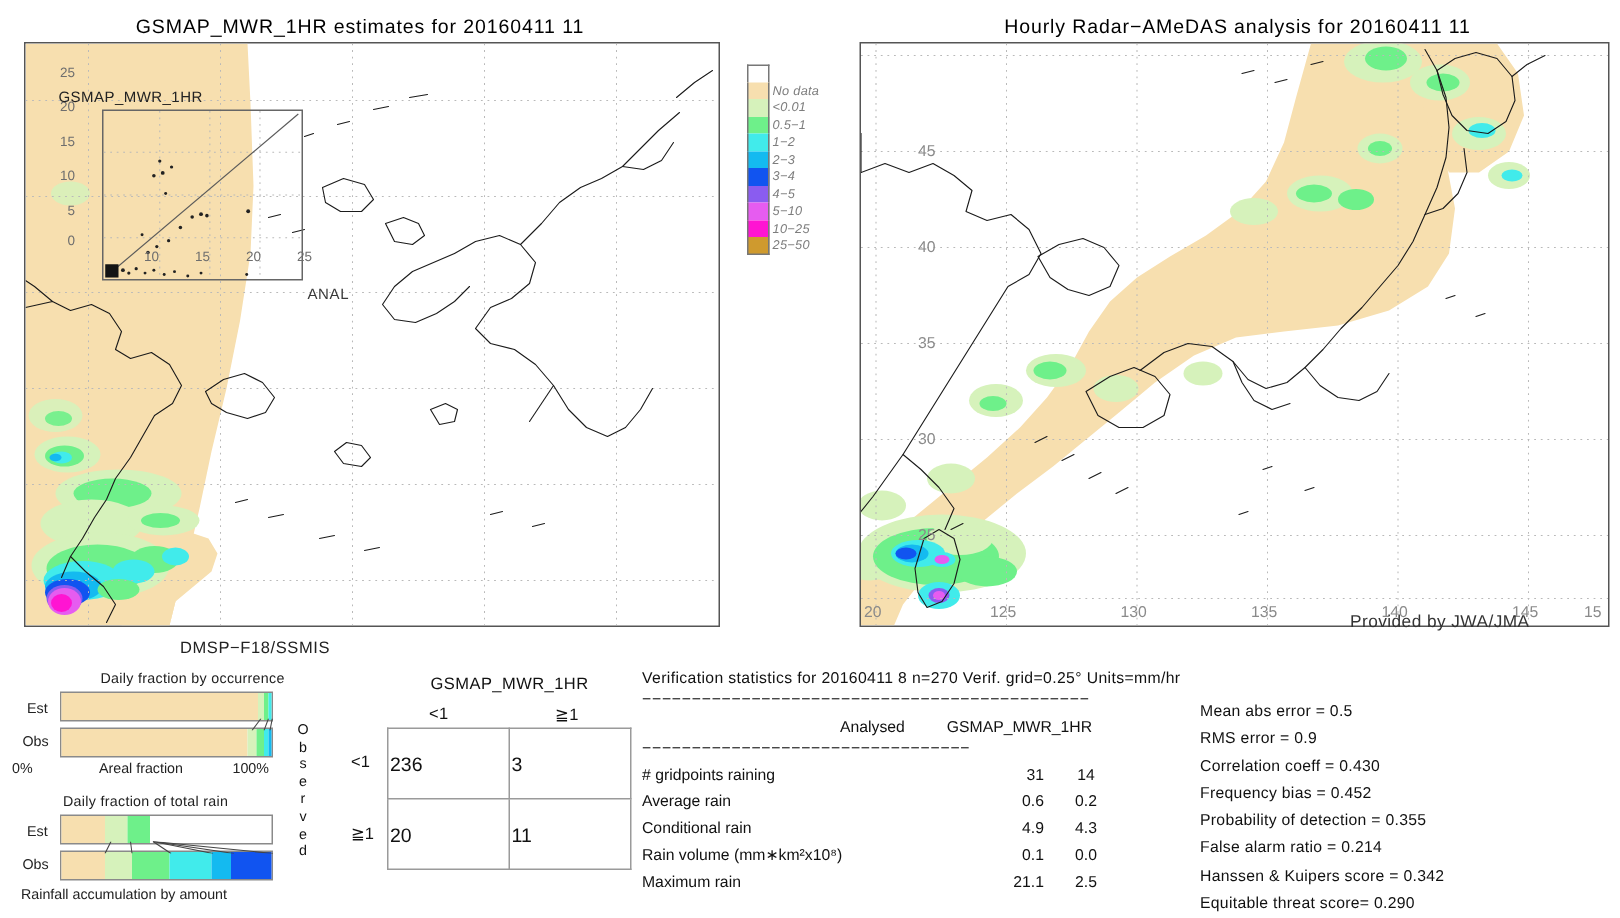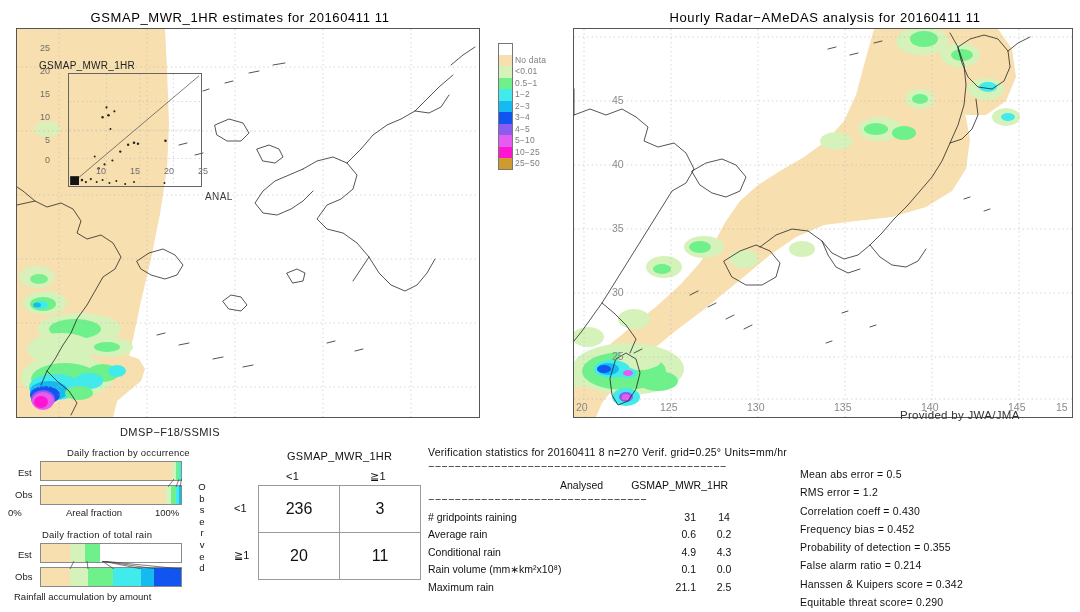--- a/index.html
+++ b/index.html
@@ -24,21 +24,21 @@
 
   .gridline { stroke: #b9b9b9; stroke-width: .7; stroke-dasharray: 1.2 3.2; }
   .coast { fill: none; stroke: #1b1b1b; stroke-width: .75; stroke-linejoin: round; stroke-linecap: round; }
   .axlbl { fill: #8a8a8a; font-size: 10.5px; font-family: "Liberation Sans", sans-serif; }
 
   
   #legend { position: absolute; left: 498px; top: 43px; width: 15px; }
   .swatch { width: 15px; height: 11.5px; border-left: 1px solid #777; border-right: 1px solid #777; }
   .swatch:first-child { border-top: 1px solid #777; }
   .swatch:last-child { border-bottom: 1px solid #777; }
-  #legend-labels { position: absolute; left: 515px; top: 43px; }
+  #legend-labels { position: absolute; left: 515px; top: 43px; font-style: italic; }
   .leglbl {
     height: 11.5px; line-height: 11.5px; font-size: 8.5px;
     color: #7d7d7d; white-space: nowrap; letter-spacing: .2px;
   }
 
   
   #inset { position: absolute; left: 51px; top: 44px; width: 134px; height: 114px;
            border: 1px solid #666; background: transparent; }
   .ins-tick { fill: #6e6e6e; font-size: 9px; }
   #inset-title { position: absolute; left: 22px; top: 31px; font-size: 10px; color: #222; letter-spacing: .3px; }
@@ -48,21 +48,21 @@
 
   
   .mini-title { position: absolute; font-size: 9.5px; color: #222; letter-spacing: .2px; white-space: nowrap; }
   .mini-lab   { position: absolute; font-size: 9.5px; color: #222; }
   .bar-frame  { position: absolute; border: 1px solid #8a8a8a; display: flex; }
   .seg { height: 100%; }
 
   
   #ctab { position: absolute; left: 258px; top: 485px; border-collapse: collapse; }
   #ctab td { width: 81px; height: 47px; border: 1px solid #9a9a9a;
-             text-align: center; vertical-align: middle; font-size: 16px; color: #111; }
+             text-align: left; vertical-align: middle; font-size: 13px; color: #111; }
   .chdr { position: absolute; font-size: 11px; color: #111; letter-spacing: .3px; white-space: nowrap; }
   .rowlbl { position: absolute; font-size: 11px; color: #111; }
   #obs-vert { position: absolute; left: 196px; top: 481px; width: 12px;
               font-size: 9.5px; line-height: 11.6px; color: #111; text-align: center; }
 
   
   #stats { position: absolute; left: 428px; top: 446px; width: 360px;
            font-size: 10.5px; color: #111; }
   #stats-head { letter-spacing: .25px; white-space: nowrap; }
   .dashrule { margin: 2px 0 4px 0; letter-spacing: .5px; color: #111;
@@ -478,21 +478,21 @@
         <div class="strow">
           <span class="st-name">Maximum rain</span>
           <span class="st-v1">21.1</span>
           <span class="st-v2">2.5</span>
         </div>
       </div>
   </div>
 
   <div id="scores">
       <div class="score">Mean abs error = 0.5</div>
-      <div class="score">RMS error = 1.2</div>
+      <div class="score">RMS error = 0.9</div>
       <div class="score">Correlation coeff = 0.430</div>
       <div class="score">Frequency bias = 0.452</div>
       <div class="score">Probability of detection = 0.355</div>
       <div class="score">False alarm ratio = 0.214</div>
       <div class="score">Hanssen &amp; Kuipers score = 0.342</div>
       <div class="score">Equitable threat score= 0.290</div>
     </div>
 
 </div>
 

